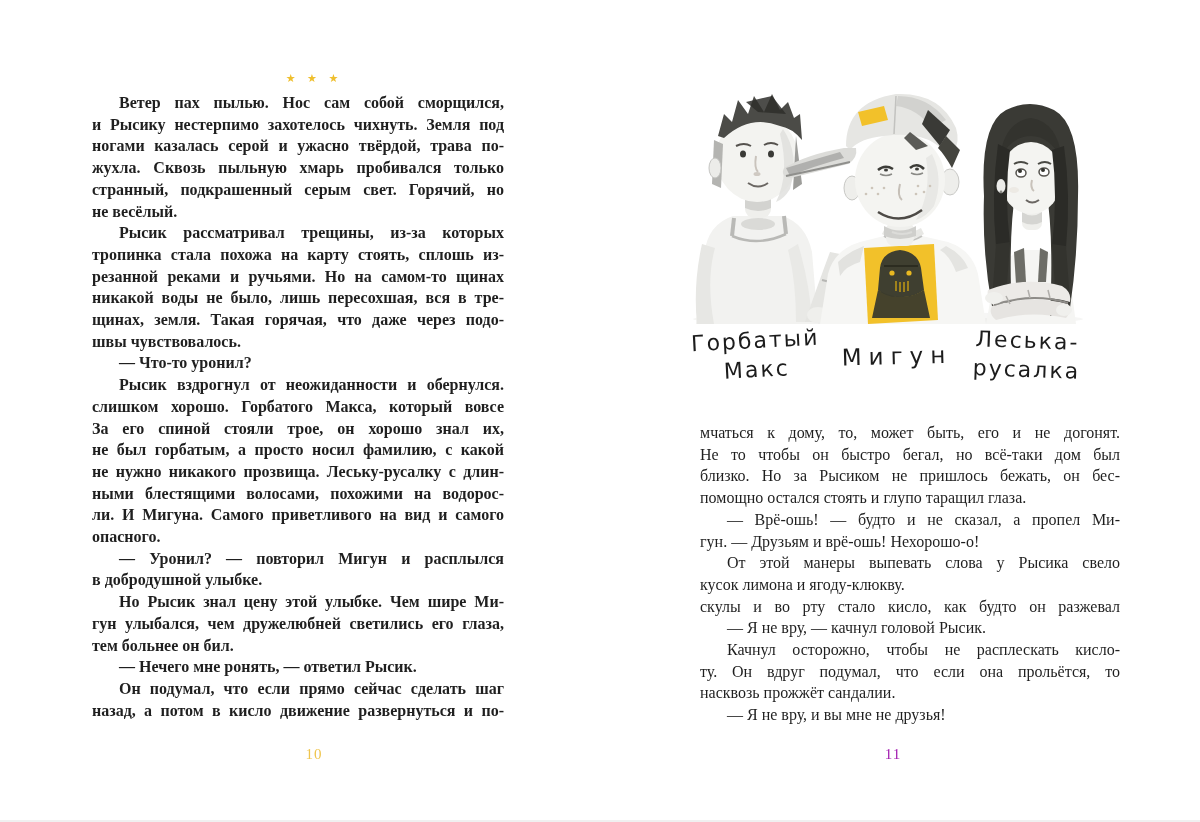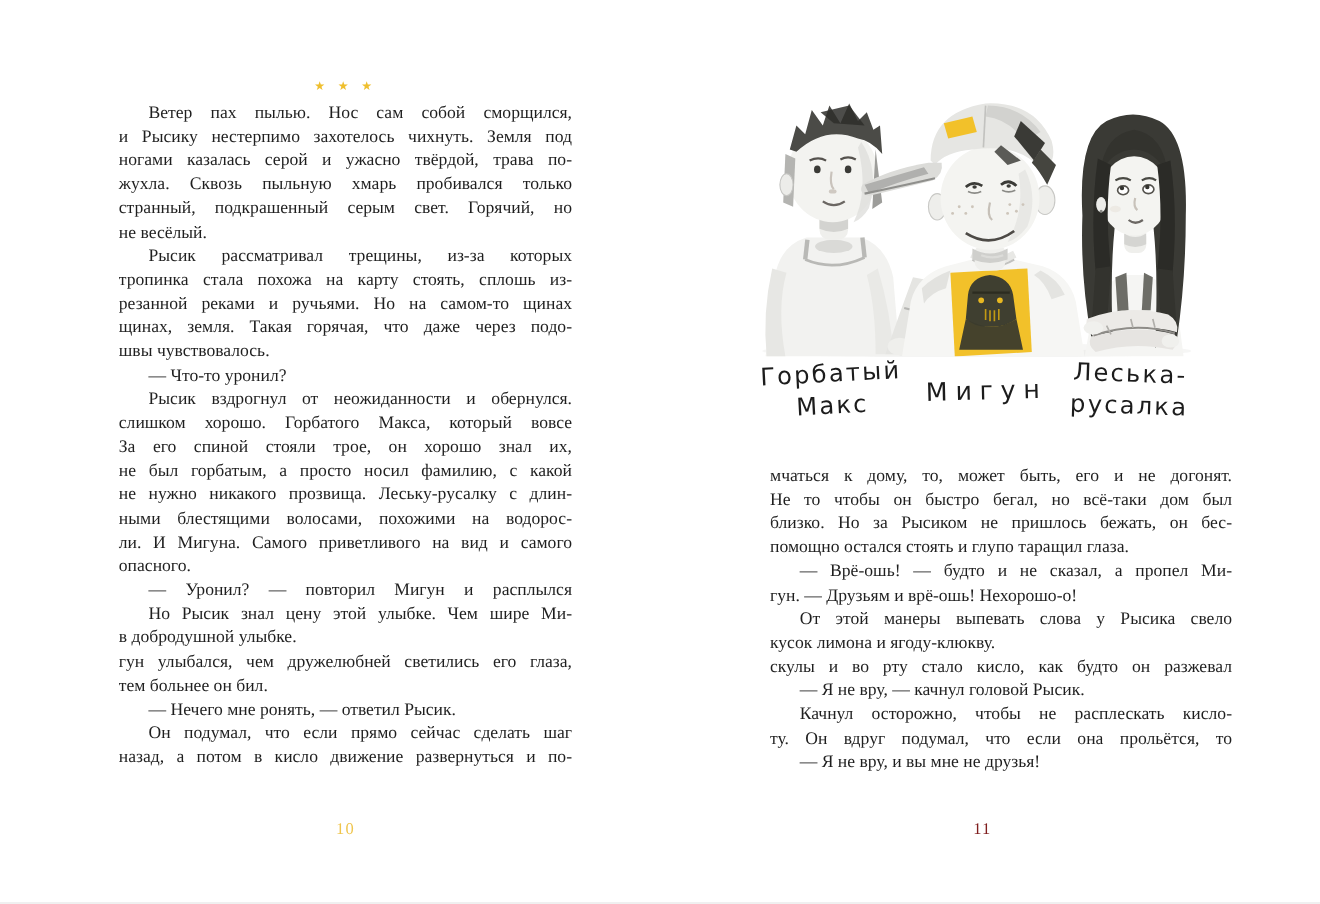--- a/index.html
+++ b/index.html
@@ -7,21 +7,21 @@
     position:relative; width:1200px; height:822px; background:#ffffff;
     font-family:"Liberation Serif","DejaVu Serif",serif; color:#222;
     overflow:hidden;
   }
   .ornament{
     position:absolute; left:108px; top:72px; width:412px;
     text-align:center; font-size:11px; letter-spacing:4px; color:#EFBF2E;
     font-family:"DejaVu Sans",sans-serif;
   }
   .text-col{ position:absolute; font-size:16px; line-height:21.7px; color:#1f1f1f;}
-  #left-text{ left:108px; top:92px;  width:412px; }
+  #left-text{ left:92px; top:92px;  width:412px;font-weight:bold; }
   #right-text{ left:700px; top:422px; width:420px; }
   .line{ text-align:justify; text-align-last:justify; text-justify:inter-word; }
   .line.endpar{ text-align:left; text-align-last:left; }
   .line.indent{ text-indent:27px; }
   .page-num{
     position:absolute; top:746px; text-align:center;
     font-family:Liberation Serif, serif; font-size:15px;
     letter-spacing:1px; color:#EFC54D;
   }
   #pn-left{ left:108px; width:412px; }
@@ -48,34 +48,35 @@
   <div class="text-col" id="left-text">
       <div class="line indent">Ветер пах пылью. Нос сам собой сморщился,</div>
       <div class="line">и Рысику нестерпимо захотелось чихнуть. Земля под</div>
       <div class="line">ногами казалась серой и ужасно твёрдой, трава по-</div>
       <div class="line">жухла. Сквозь пыльную хмарь пробивался только</div>
       <div class="line">странный, подкрашенный серым свет. Горячий, но</div>
       <div class="line endpar">не весёлый.</div>
       <div class="line indent">Рысик рассматривал трещины, из-за которых</div>
       <div class="line">тропинка стала похожа на карту стоять, сплошь из-</div>
       <div class="line">резанной реками и ручьями. Но на самом-то щинах</div>
+      <div class="line">никакой воды не было, лишь пересохшая, вся в тре-</div>
       <div class="line">щинах, земля. Такая горячая, что даже через подо-</div>
       <div class="line endpar">швы чувствовалось.</div>
       <div class="line indent endpar">— Что-то уронил?</div>
       <div class="line indent">Рысик вздрогнул от неожиданности и обернулся.</div>
       <div class="line">слишком хорошо. Горбатого Макса, который вовсе</div>
       <div class="line">За его спиной стояли трое, он хорошо знал их,</div>
       <div class="line">не был горбатым, а просто носил фамилию, с какой</div>
       <div class="line">не нужно никакого прозвища. Леську-русалку с длин-</div>
       <div class="line">ными блестящими волосами, похожими на водорос-</div>
       <div class="line">ли. И Мигуна. Самого приветливого на вид и самого</div>
       <div class="line endpar">опасного.</div>
       <div class="line indent">— Уронил? — повторил Мигун и расплылся</div>
+      <div class="line endpar">в добродушной улыбке.</div>
       <div class="line indent">Но Рысик знал цену этой улыбке. Чем шире Ми-</div>
-      <div class="line endpar">в добродушной улыбке.</div>
       <div class="line">гун улыбался, чем дружелюбней светились его глаза,</div>
       <div class="line endpar">тем больнее он бил.</div>
       <div class="line indent endpar">— Нечего мне ронять, — ответил Рысик.</div>
       <div class="line indent">Он подумал, что если прямо сейчас сделать шаг</div>
       <div class="line">назад, а потом в кисло движение развернуться и по-</div>
     </div>
   <div class="page-num" id="pn-left" style="color: rgb(239, 197, 77);">10</div>
 
   <div class="illustration">
     <svg viewBox="0 0 412 240" xmlns="http://www.w3.org/2000/svg">
@@ -224,18 +225,19 @@
       <div class="line">близко. Но за Рысиком не пришлось бежать, он бес-</div>
       <div class="line endpar">помощно остался стоять и глупо таращил глаза.</div>
       <div class="line indent">— Врё-ошь! — будто и не сказал, а пропел Ми-</div>
       <div class="line endpar">гун. — Друзьям и врё-ошь! Нехорошо-о!</div>
       <div class="line indent">От этой манеры выпевать слова у Рысика свело</div>
       <div class="line endpar">кусок лимона и ягоду-клюкву.</div>
       <div class="line">скулы и во рту стало кисло, как будто он разжевал</div>
       <div class="line indent endpar">— Я не вру, — качнул головой Рысик.</div>
       <div class="line indent">Качнул осторожно, чтобы не расплескать кисло-</div>
       <div class="line">ту. Он вдруг подумал, что если она прольётся, то</div>
+      <div class="line endpar">насквозь прожжёт сандалии.</div>
       <div class="line indent endpar">— Я не вру, и вы мне не друзья!</div>
     </div>
-  <div class="page-num" id="pn-right" style="color: #7f1d1d;">11</div>
+  <div class="page-num" id="pn-right" style="color: #a21caf;">11</div>
 
   <div class="bottom-edge"></div>
 </div>
 
 </body></html>

